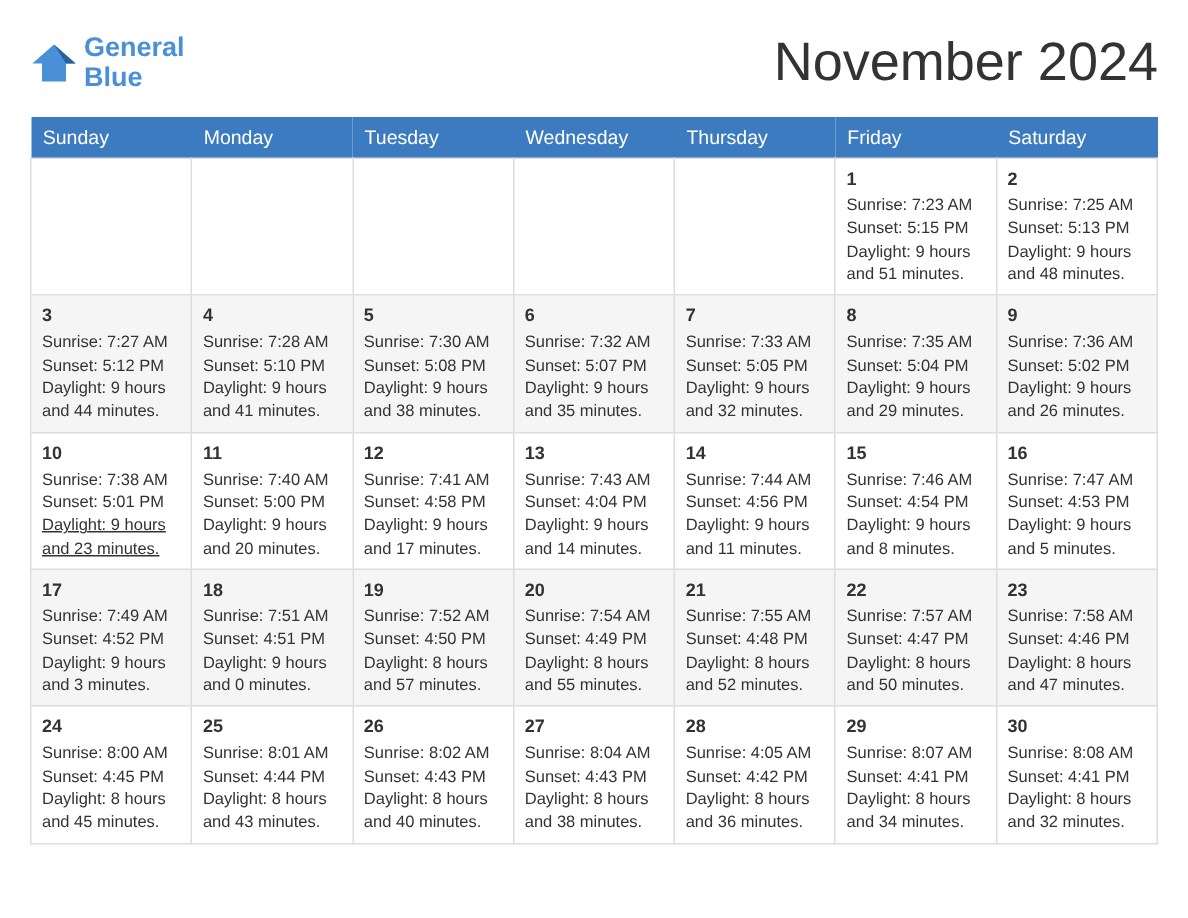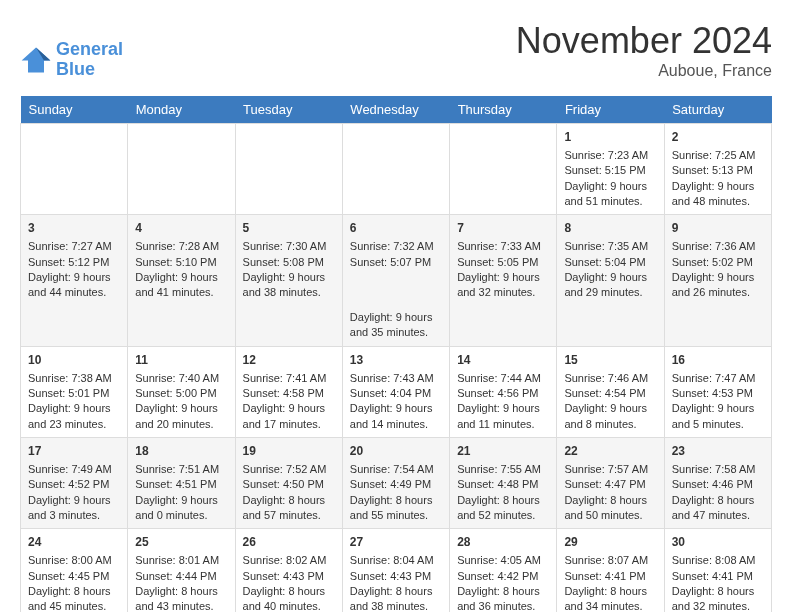--- a/index.html
+++ b/index.html
@@ -92,21 +92,20 @@
       <polygon points="20,2 38,18 30,18 30,33 10,33 10,18 2,18" fill="#4a90d9"></polygon>
       <polygon points="20,2 38,18 30,18" fill="#2a6099"></polygon>
     </svg>
     <div class="logo-text">
       <div><span>General</span></div>
       <div><span style="color:#4a90d9;">Blue</span></div>
     </div>
   </div>
   <div class="title-block">
     <div class="month-title">November 2024</div>
-    <div class="location">Auboue, France</div>
   </div>
 </div>
 
 <table>
   <thead>
     <tr id="header-row">
         <th>Sunday</th>
         <th>Monday</th>
         <th>Tuesday</th>
         <th>Wednesday</th>
@@ -151,21 +150,21 @@
         <td>
           <span class="day-num">5</span>
           <span style="display: block;">Sunrise: 7:30 AM</span>
           <span style="display: block;">Sunset: 5:08 PM</span>
           <span style="display: block;">Daylight: 9 hours and 38 minutes.</span>
         </td>
         <td>
           <span class="day-num">6</span>
           <span style="display: block;">Sunrise: 7:32 AM</span>
           <span style="display: block;">Sunset: 5:07 PM</span>
-          <span style="display: block; margin-top: 40px;">Daylight: 9 hours and 35 minutes.</span>
+          <span style="display: block;">Daylight: 9 hours and 35 minutes.</span>
         </td>
         <td>
           <span class="day-num">7</span>
           <span style="display: block;">Sunrise: 7:33 AM</span>
           <span style="display: block;">Sunset: 5:05 PM</span>
           <span style="display: block;">Daylight: 9 hours and 32 minutes.</span>
         </td>
         <td>
           <span class="day-num">8</span>
           <span style="display: block;">Sunrise: 7:35 AM</span>
@@ -177,21 +176,21 @@
           <span style="display: block;">Sunrise: 7:36 AM</span>
           <span style="display: block;">Sunset: 5:02 PM</span>
           <span style="display: block;">Daylight: 9 hours and 26 minutes.</span>
         </td>
       </tr>
       <tr>
         <td>
           <span class="day-num">10</span>
           <span style="display: block;">Sunrise: 7:38 AM</span>
           <span style="display: block;">Sunset: 5:01 PM</span>
-          <span style="display: block;">Daylight: 9 hours and 23 minutes.</span>
+          <span style="display: block; text-decoration: underline;">Daylight: 9 hours and 23 minutes.</span>
         </td>
         <td>
           <span class="day-num">11</span>
           <span style="display: block;">Sunrise: 7:40 AM</span>
           <span style="display: block;">Sunset: 5:00 PM</span>
           <span style="display: block;">Daylight: 9 hours and 20 minutes.</span>
         </td>
         <td>
           <span class="day-num">12</span>
           <span style="display: block;">Sunrise: 7:41 AM</span>

